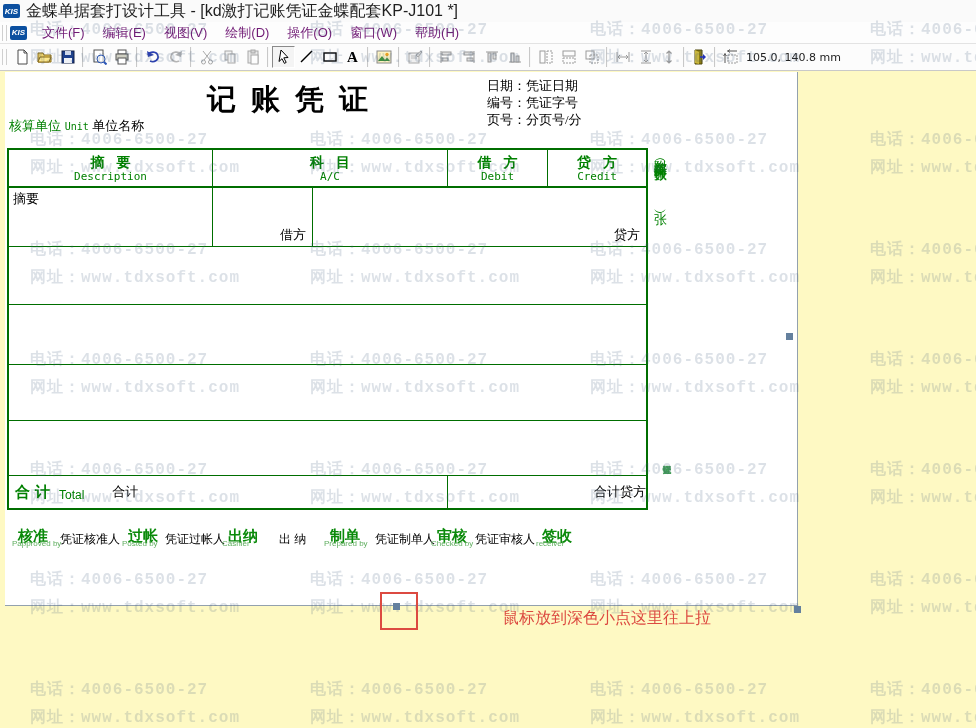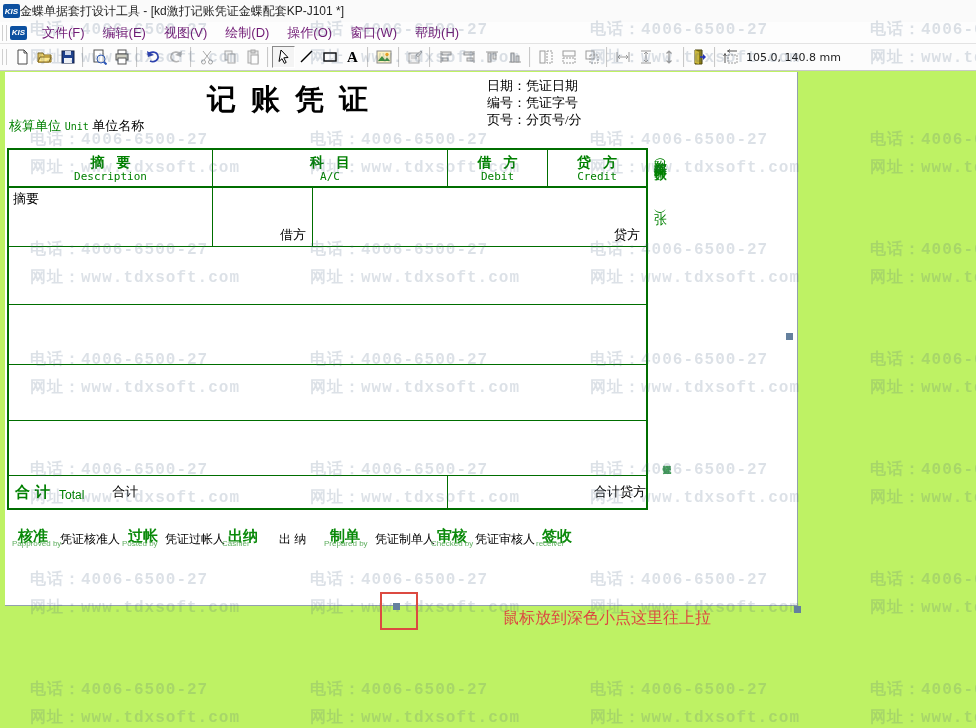--- a/index.html
+++ b/index.html
@@ -4,36 +4,36 @@
 <style>
   * { box-sizing: border-box; margin: 0; padding: 0; }
   html,body { width: 976px; height: 728px; overflow: hidden; }
   body { font-family: "Liberation Sans", sans-serif; background: #b9c5d2; position: relative; }
 
   
   .titlebar { height: 22px; background: #fafafa; display: flex; align-items: center; padding-left: 3px; }
   .kis-logo { width: 17px; height: 14px; background: #0c50a0; color: #fff; font-size: 8px; font-weight: bold;
               font-style: italic; display: inline-flex; align-items: center; justify-content: center;
               border-radius: 2px; flex: none; }
-  .title-text { font-size: 12px; color: #1f1f1f; white-space: nowrap; }
+  .title-text { font-size: 16px; color: #1f1f1f; margin-left: 6px; white-space: nowrap; }
 
   .menubar { height: 22px; background: #fdfdfd; display: flex; align-items: center; border-bottom: 1px solid #e3e3e3; }
   .grip { width: 5px; height: 16px; border-left: 1px solid #cfcfcf; border-right: 1px solid #cfcfcf; margin: 0 3px 0 2px; flex: none; }
   .menubar .kis-logo { margin-right: 6px; }
   .menu-item { font-size: 13px; color: #701a75; padding: 3px 9px; white-space: nowrap; cursor: default; }
 
   .toolbar { height: 27px; background: #fcfcfc; border-bottom: 1px solid #c9c9c9; display: flex; align-items: center; }
   .tbtn { width: 23px; height: 22px; display: inline-flex; align-items: center; justify-content: center; flex: none; }
   .tbtn.pressed { border: 1px solid; border-color: #8a8a8a #ffffff #ffffff #8a8a8a; background: #f4f4f4; }
   .tsep { width: 2px; height: 20px; border-left: 1px solid #c8c8c8; border-right: 1px solid #f8f8f8; margin: 0 3px; flex: none; }
   .coords { font-size: 11px; color: #222; margin-left: 4px; white-space: nowrap; font-family: "DejaVu Sans", sans-serif; }
   .atool { font-family: "Liberation Serif", serif; font-weight: bold; font-size: 15px; color: #000; }
 
   
-  .workspace { position: relative; width: 976px; height: 657px; background: #bef264; }
+  .workspace { position: relative; width: 976px; height: 657px; background: #fef9c3; }
   .page { position: absolute; left: 5px; top: 1px; width: 793px; height: 534px; background: #ffffff;
           border-right: 1px solid #93a1ae; border-bottom: 1px solid #93a1ae; }
 
   .doc-title { position: absolute; left: 202px; top: 8px; font-size: 29px; font-weight: bold; color: #000;
                letter-spacing: 15px; white-space: nowrap; }
   .meta { position: absolute; left: 482px; top: 5px; font-size: 13px; color: #000; font-family: Liberation Serif, serif; }
   .meta-line { line-height: 17px; white-space: nowrap; }
   .unit-line { position: absolute; left: 4px; top: 45px; font-size: 13px; white-space: nowrap; }
   .green { color: #008000; margin-top: 20px; }
   .unit-en { font-size: 10px; font-family: "DejaVu Sans Mono", monospace; }

